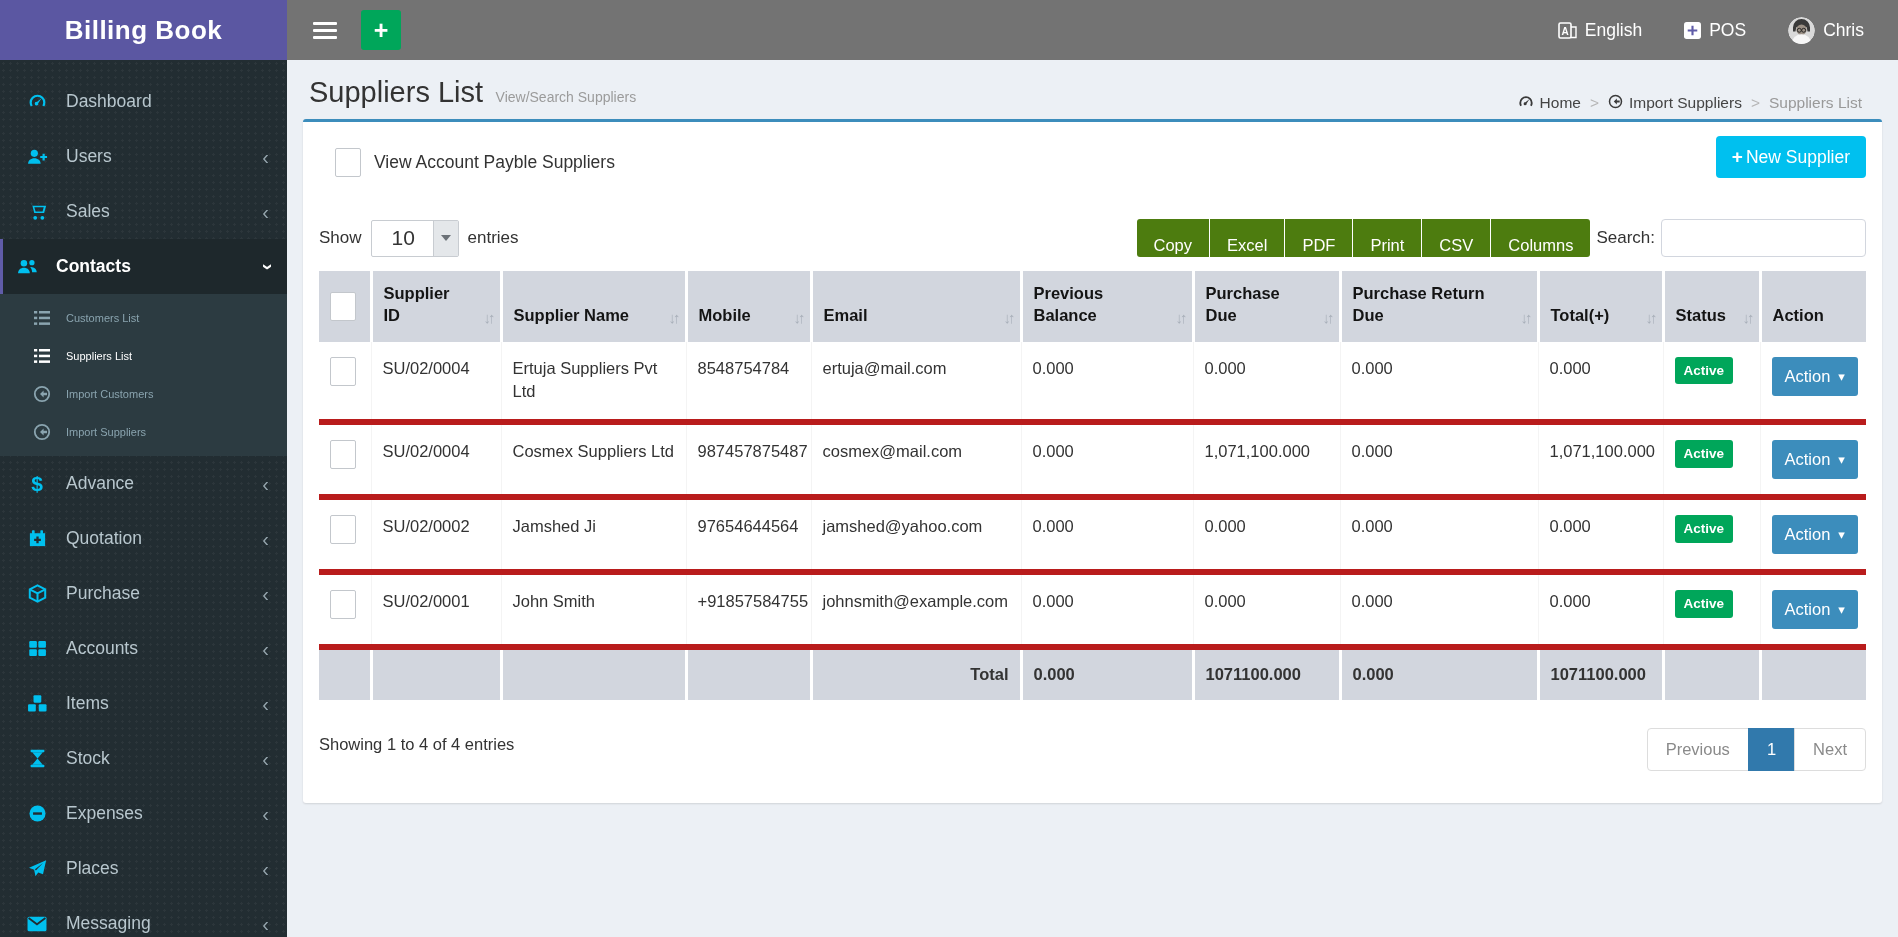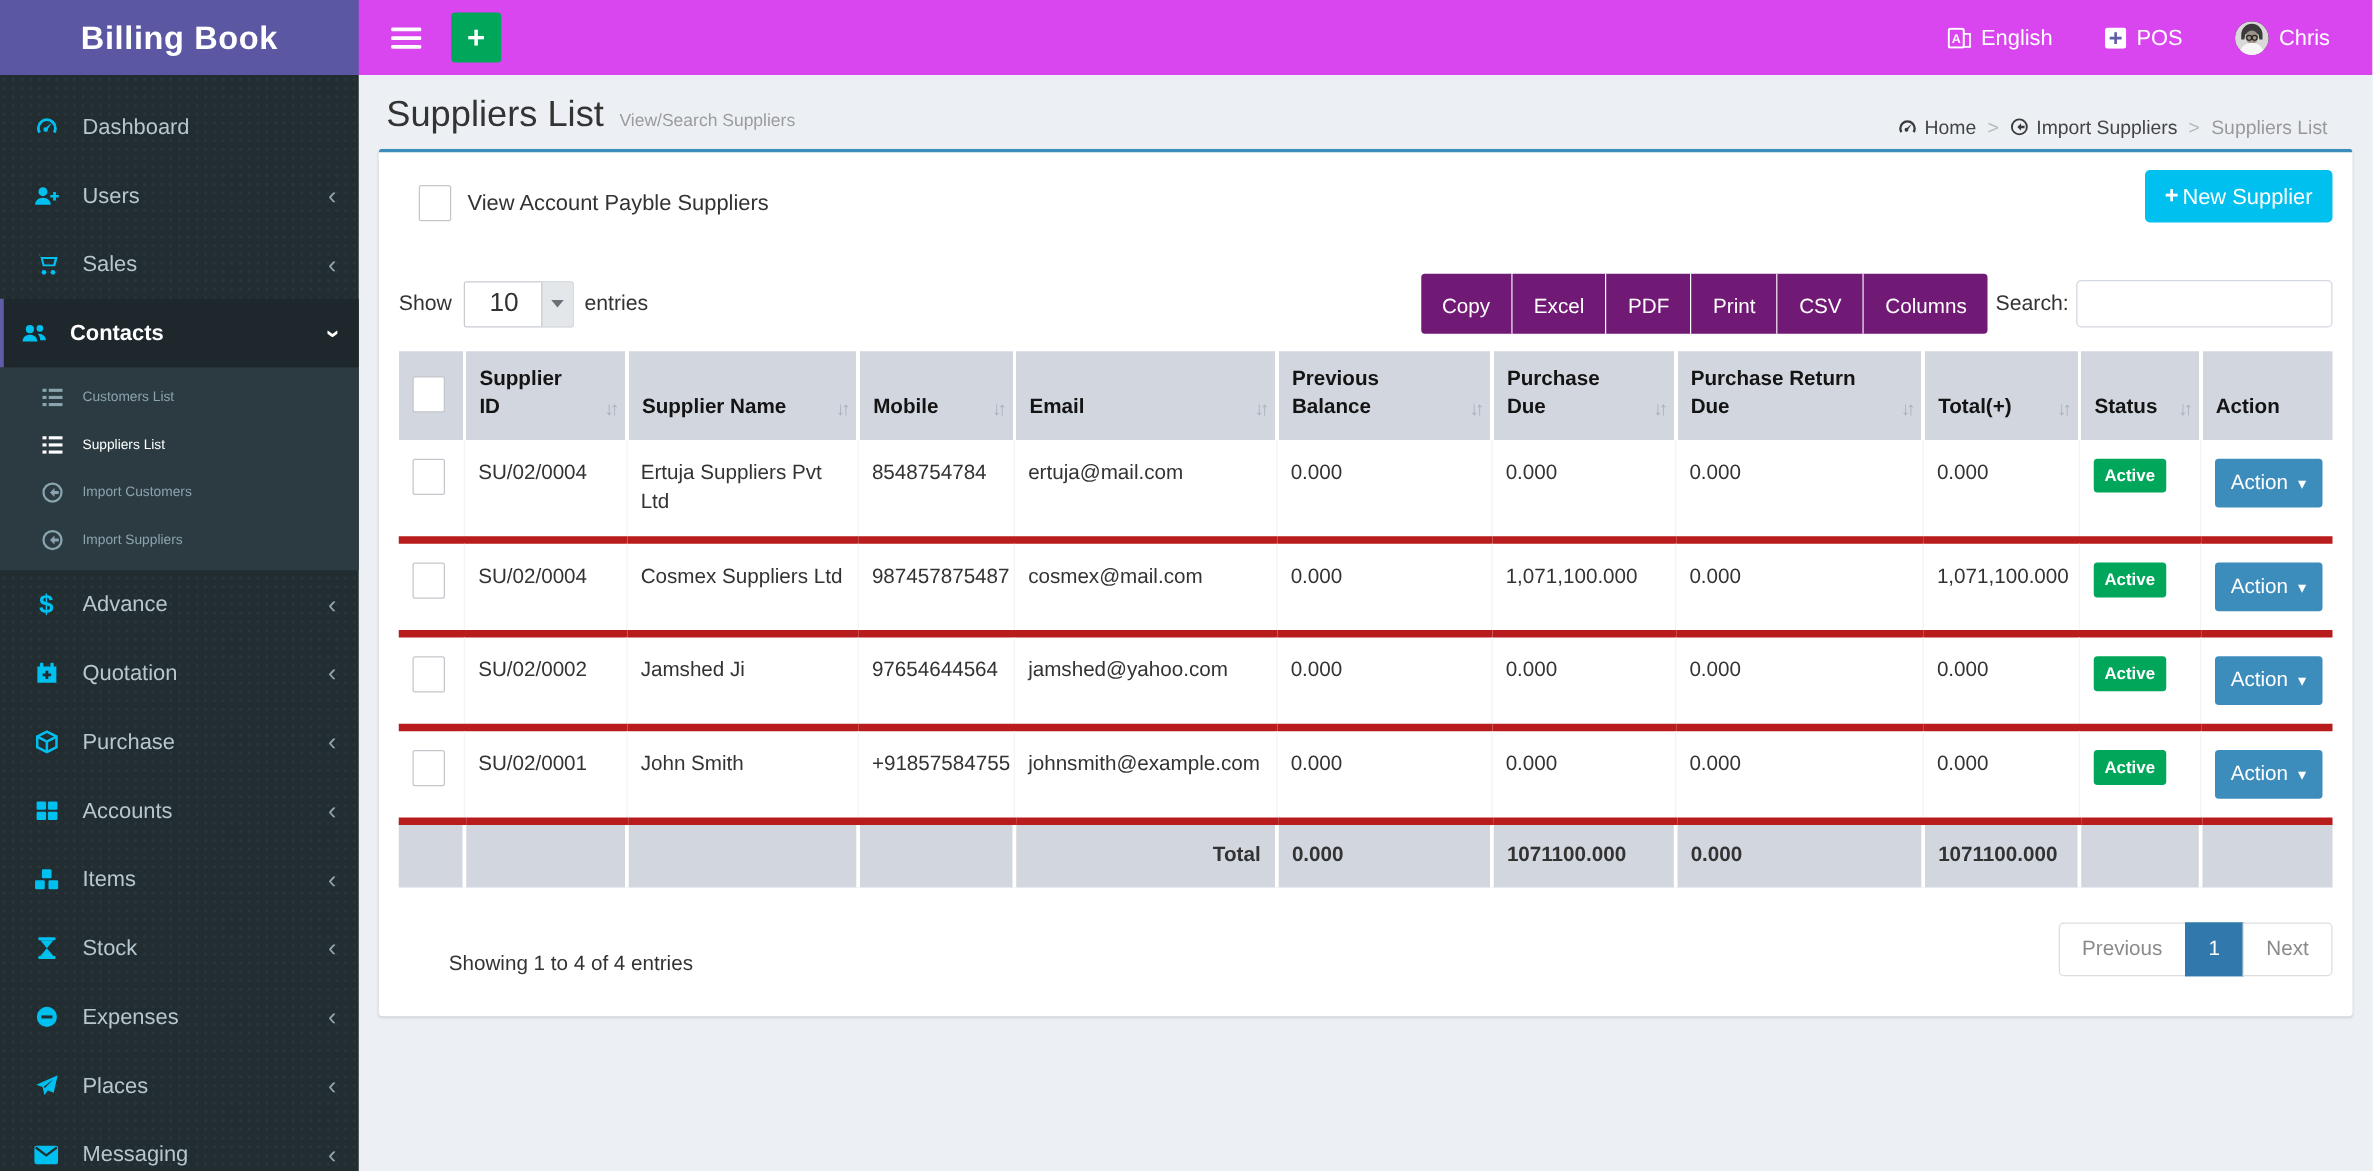--- a/index.html
+++ b/index.html
@@ -1,20 +1,20 @@
 <!DOCTYPE html>
 <html><head>
 <meta charset="utf-8">
 <style>
   * { margin:0; padding:0; box-sizing:border-box; }
   html,body { width:1898px; height:937px; overflow:hidden;
     font-family:"Liberation Sans", sans-serif; color:#333; background:#ecf0f5; }
 
   
-  .topbar { height:60px; display:flex; background:#d946ef; }
+  .topbar { height:60px; display:flex; background:#737373; }
   .logo { width:287px; background:#5b57a2; display:flex; align-items:center; justify-content:center; }
   .brand { color:#fff; font-size:26px; font-weight:bold; letter-spacing:.5px; }
   .nav { flex:1; display:flex; align-items:center; }
   .hamburger { margin-left:26px; width:24px; cursor:pointer; }
   .hamburger i { display:block; height:3px; background:#fff; border-radius:1px; margin:4px 0; }
   .plus-btn { margin-left:24px; width:40px; height:40px; background:#00a65a; border:none;
     border-radius:3px; color:#fff; font-size:25px; font-weight:bold; line-height:38px; cursor:pointer; }
   .nav-right { margin-left:auto; margin-right:34px; display:flex; align-items:center; gap:42px; }
   .nav-link { display:flex; align-items:center; gap:8px; color:#fff; font-size:17.5px; cursor:pointer; }
   .avatar { width:27px; height:27px; border-radius:50%; overflow:hidden; background:#555; }
@@ -63,22 +63,22 @@
   .controls { display:flex; align-items:center; margin-top:42px; font-size:17px; }
   .show-group { display:flex; align-items:center; gap:9px; }
   .select-box { width:88px; height:37px; border:1px solid #c8ccd1; border-radius:2px;
     display:flex; background:#fff; cursor:pointer; }
   .select-val { flex:1; display:flex; align-items:center; padding-left:20px; font-size:21px; }
   .select-arrow { width:25px; background:#e4e7ea; border-left:1px solid #c8ccd1;
     display:flex; align-items:center; justify-content:center; }
   .select-arrow:after { content:""; border-left:5px solid transparent; border-right:5px solid transparent;
     border-top:6px solid #6b7177; }
   .export-group { margin-left:auto; display:flex; }
-  .export-btn { background:#701a75; border:none; border-right:1px solid #fff; color:#fff;
-    font-size:16.5px; height:48px; padding:17px 17px; cursor:pointer; }
+  .export-btn { background:#4d7c0f; border:none; border-right:1px solid #fff; color:#fff;
+    font-size:16.5px; height:38px; padding:17px 17px; cursor:pointer; }
   .export-btn:first-child { border-radius:3px 0 0 3px; }
   .export-btn:last-child { border-right:none; border-radius:0 3px 3px 0; }
   .search-group { display:flex; align-items:center; gap:6px; margin-left:6px; }
   .search-input { width:205px; height:38px; border:1px solid #d2d6de; border-radius:4px;
     padding:0 10px; font-size:16px; outline:none; }
 
   
   table { width:100%; border-collapse:collapse; table-layout:fixed; margin-top:14px; font-size:16.5px; }
   th { background:#d2d6de; color:#141414; font-weight:bold; text-align:left; vertical-align:bottom;
     padding:12px 34px 15px 11px; position:relative; border-left:3px solid #fff; line-height:1.32; cursor:pointer; }
@@ -92,21 +92,21 @@
     padding:13px 11px; vertical-align:middle; }
   tfoot td:first-child { border-left:none; }
   .total-label-cell { text-align:right; }
   .badge-active { display:inline-block; background:#00a65a; color:#fff; font-size:13.5px;
     font-weight:bold; padding:4px 9px; border-radius:3px; }
   .action-btn { background:#3c8dbc; border:none; color:#fff; font-size:16.5px;
     padding:10px 13px; border-radius:3px; cursor:pointer; display:inline-flex; align-items:center; gap:8px; }
   .action-btn .caret { font-size:13px; }
 
   
-  .table-footer { display:flex; align-items:flex-end;margin-left:40px; }
+  .table-footer { display:flex; align-items:center; }
   .showing-text { margin-top:18px; font-size:16.5px; color:#333; }
   .pagination { margin-left:auto; margin-top:28px; display:inline-flex; }
   .page-btn { background:#fff; border:1px solid #ddd; color:#8a8a8a; font-size:16.5px;
     padding:11px 18px; cursor:pointer; margin-left:-1px; }
   .page-btn.first { border-radius:4px 0 0 4px; margin-left:0; }
   .page-btn.last { border-radius:0 4px 4px 0; }
   .page-btn.active { background:#3179ac; border-color:#3179ac; color:#fff; }
 
   svg { display:block; }
 </style>

